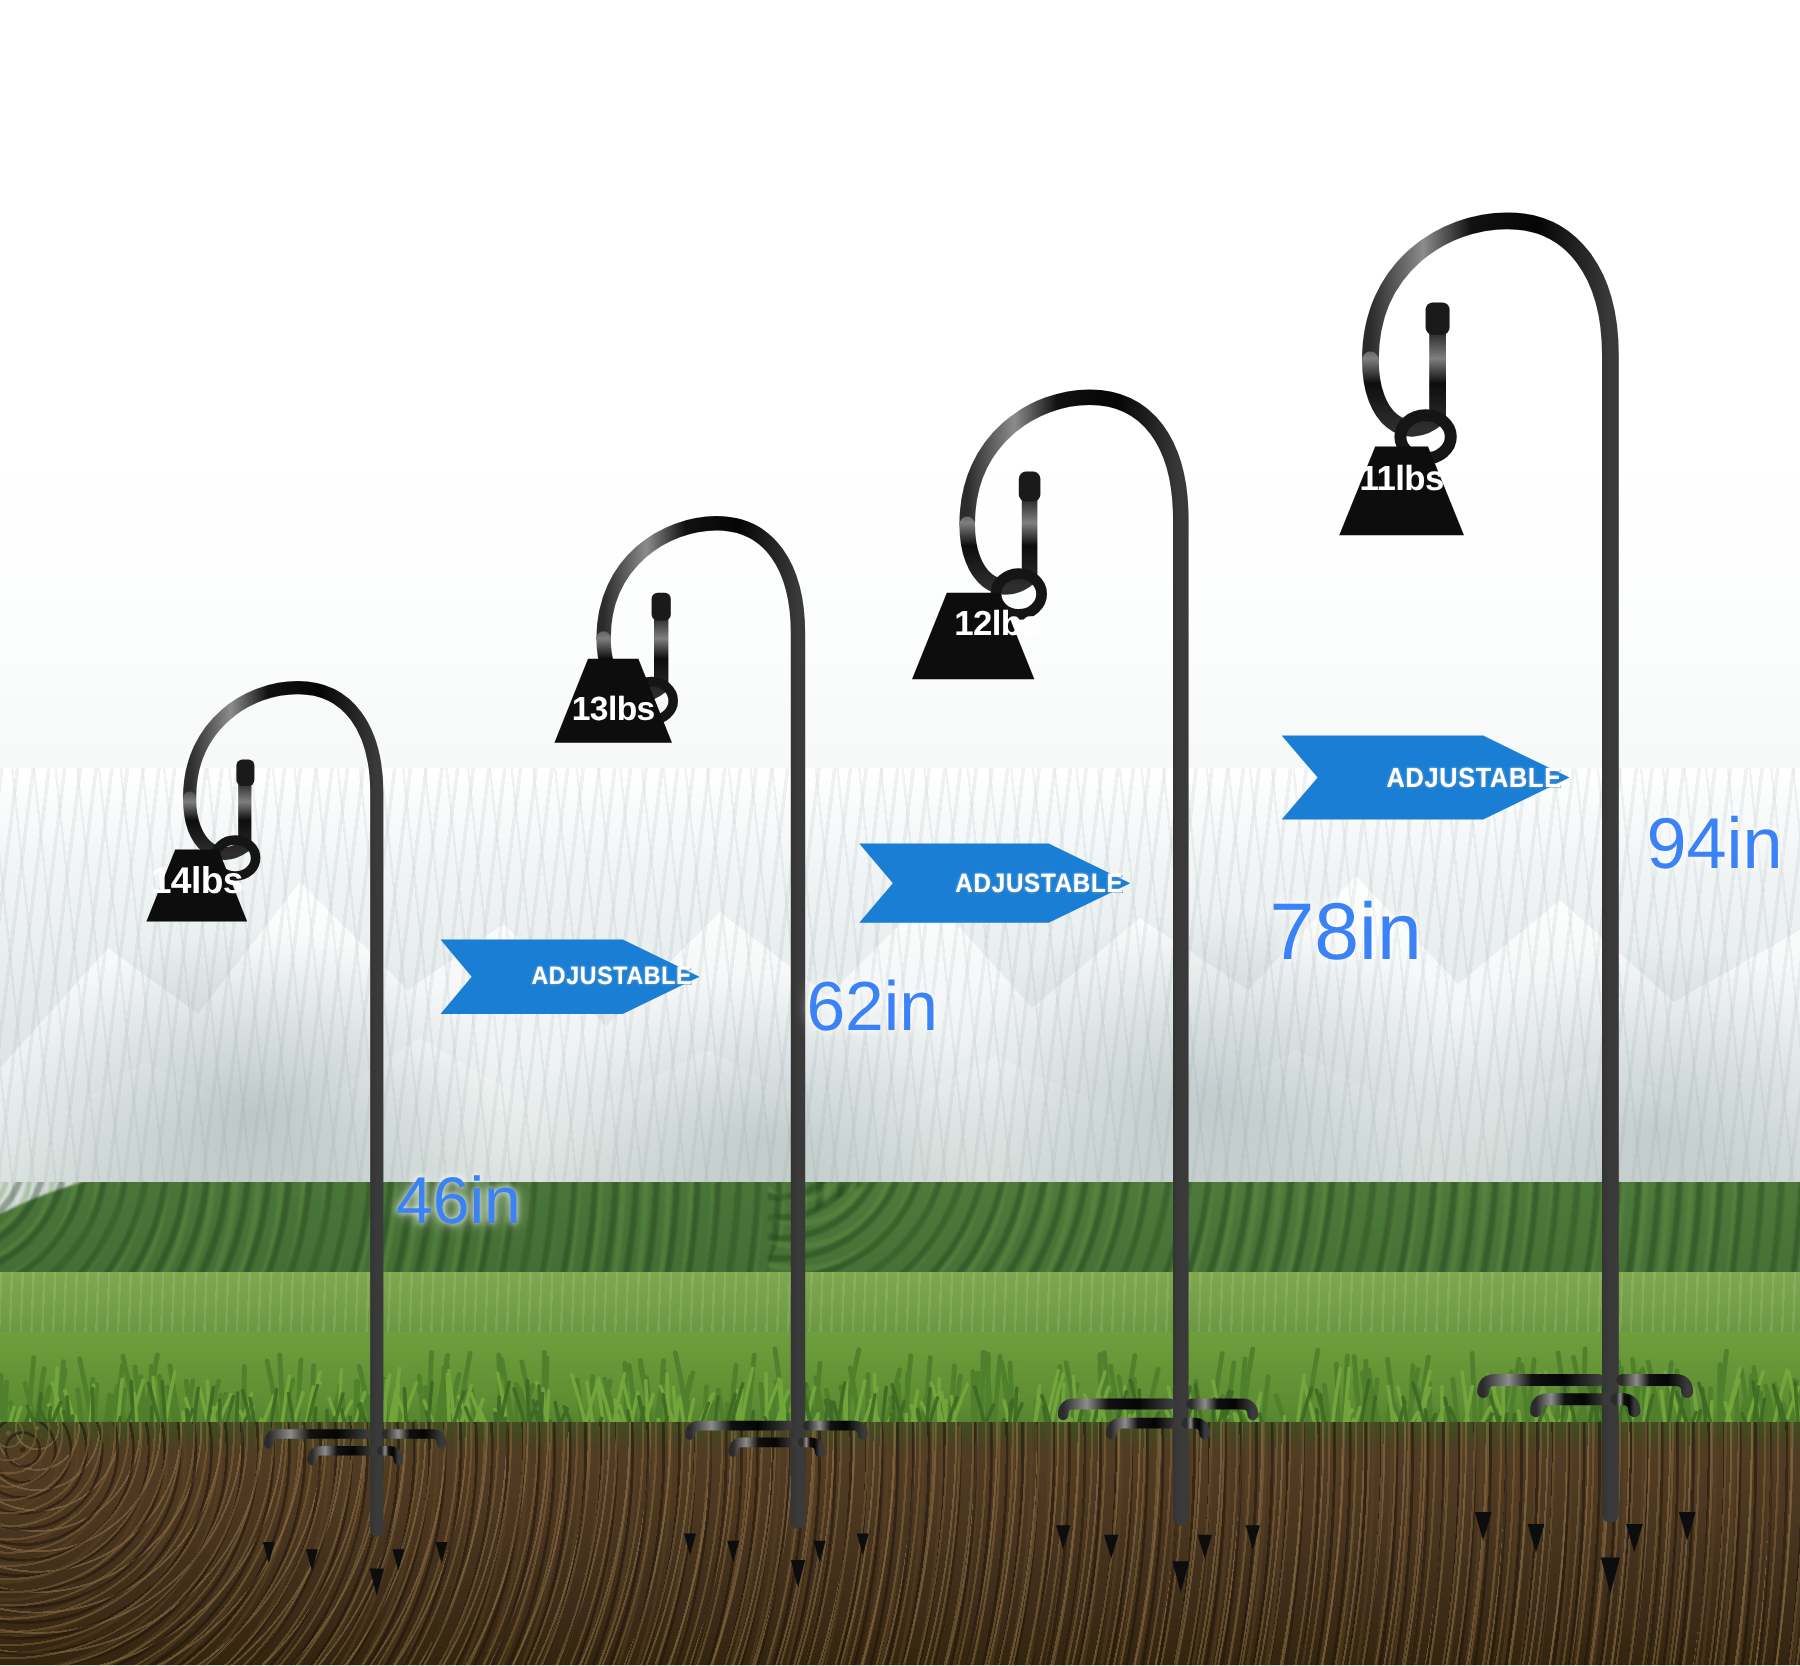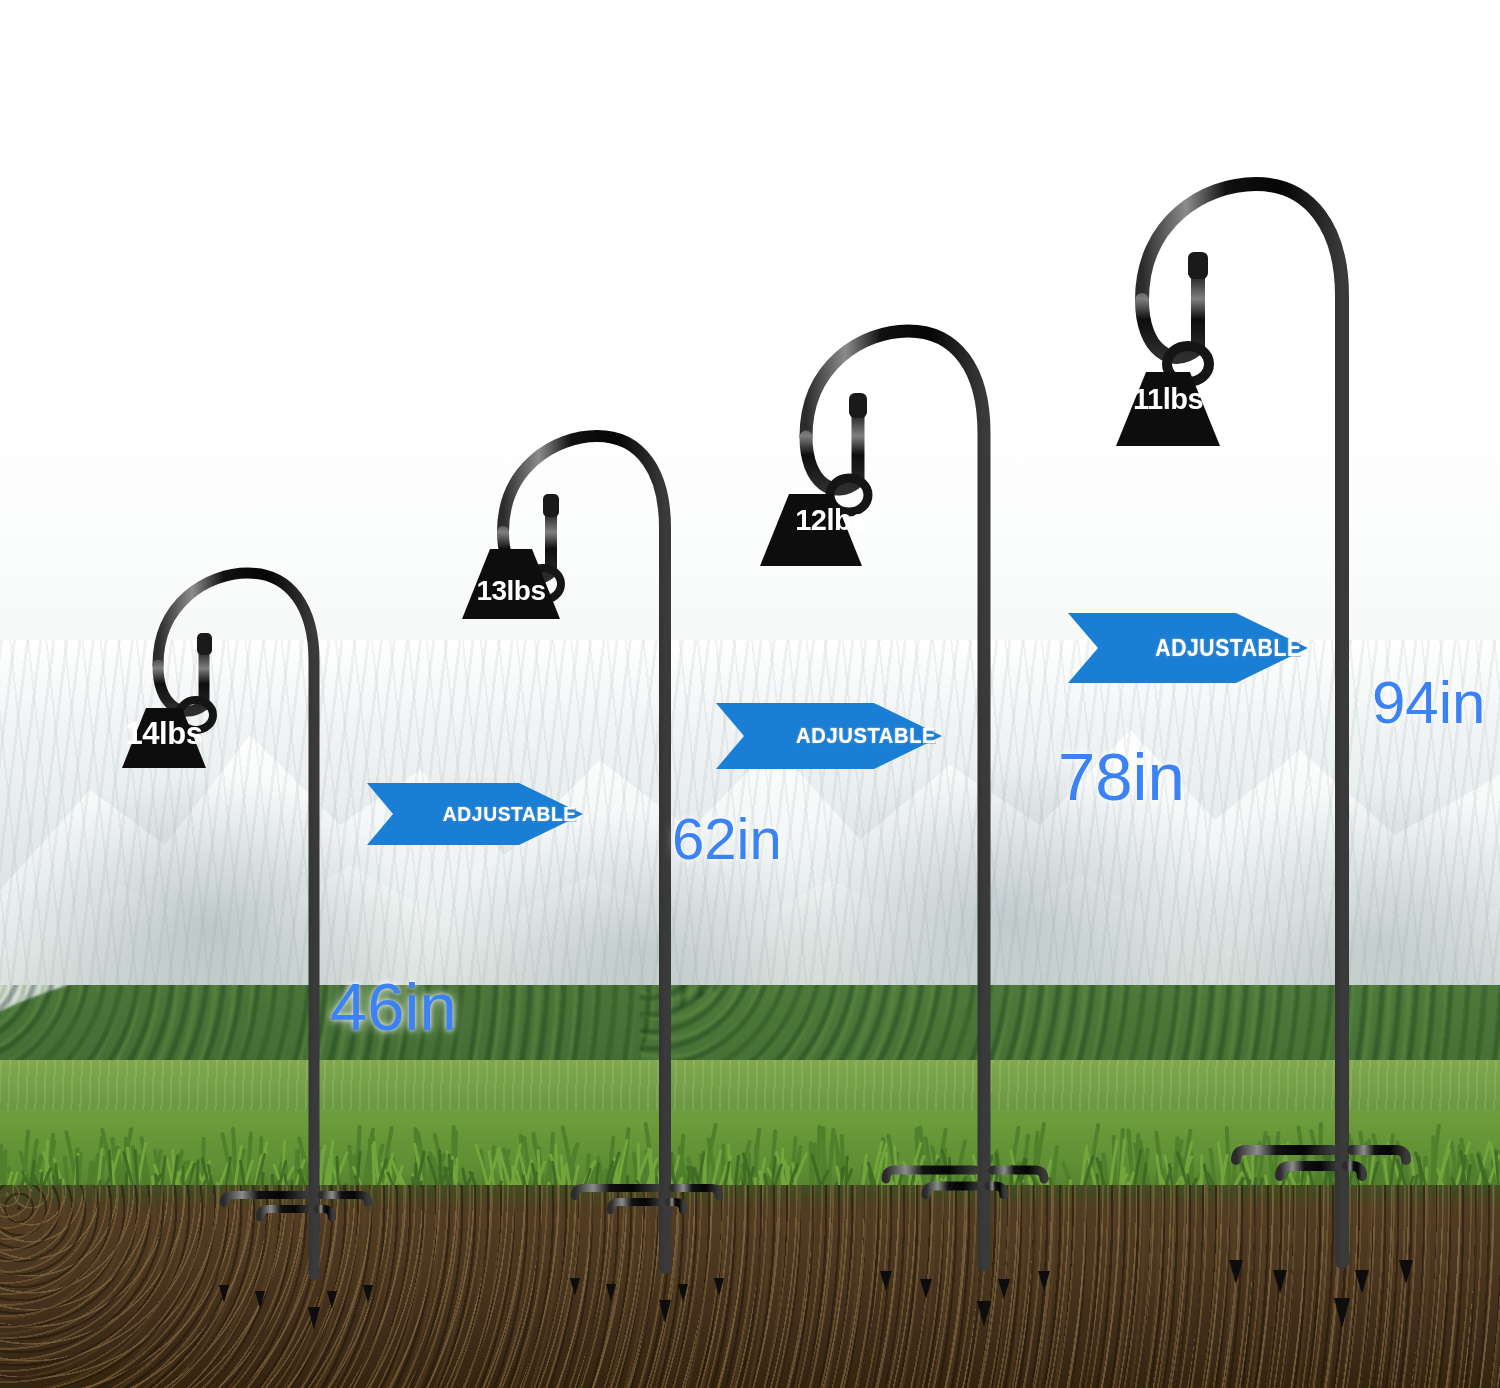--- a/index.html
+++ b/index.html
@@ -439,18 +439,18 @@
     <span class="alabel" style="font-size:22px; margin-left:-15px;">ADJUSTABLE</span>
   </div>
 
   <div class="arrow" style="left:1068px; top:605px; width:240px; height:86px;">
     <svg viewBox="0 0 240 86" preserveAspectRatio="none">
       <path d="M0,8 L168,8 L240,43 L168,78 L0,78 L30,43 Z" fill="#1a7fd4"></path>
     </svg>
     <span class="alabel" style="font-size:23px; margin-left:-16px;">ADJUSTABLE</span>
   </div>
 
-  <div class="hlabel" style="left:330px; top:968px; font-size:67px;">46in</div>
+  <div class="hlabel" style="left:330px; top:968px; font-size:55px;">46in</div>
   <div class="hlabel" style="left:672px; top:805px; font-size:58px;">62in</div>
   <div class="hlabel" style="left:1032px; top:738px; font-size:67px;margin-left:26px;">78in</div>
   <div class="hlabel" style="left:1372px; top:668px; font-size:60px;">94in</div>
 
 </div>
 
 </body></html>

